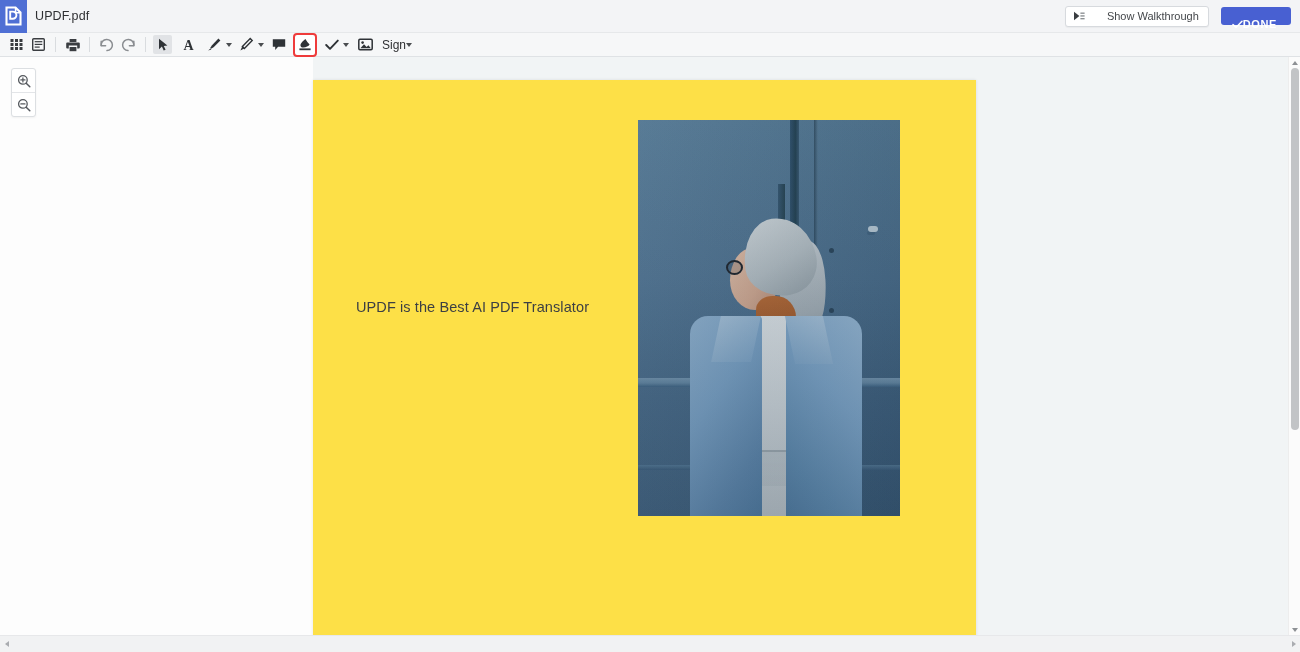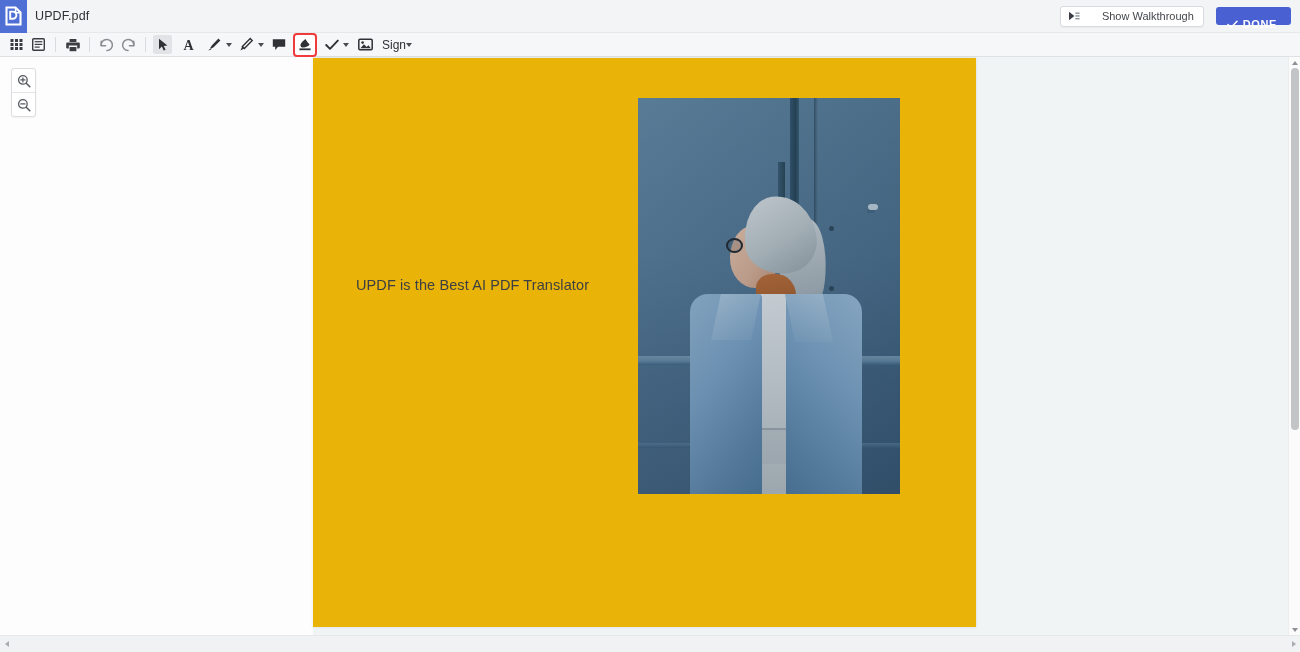--- a/index.html
+++ b/index.html
@@ -34,21 +34,21 @@
   .btn-walkthrough {
     height: 21px; background: #ffffff; border: 1px solid #d7dade;
     border-radius: 3px; display: flex; align-items: center; gap: 22px;
     padding: 0 9px 0 7px; font-size: 11px; color: #44474b;
     box-shadow: 0 1px 1px rgba(0,0,0,.04);
     cursor: pointer; white-space: nowrap;
   }
   .btn-walkthrough .wt-icon { display: flex; align-items: center; }
   .btn-done {
     height: 18px; background: #4860d2; border: none; border-radius: 3px;
-    display: flex; align-items: center; gap: 5px; padding: 16px 14px 0 11px;
+    display: flex; align-items: center; padding: 16px 14px 0 11px;
     font-size: 11px; font-weight: bold; color: #ffffff; letter-spacing: .6px;
     cursor: pointer; white-space: nowrap;
   }
   .btn-done .chk { display: flex; align-items: center; }
 
   
   .toolbar {
     position: absolute; left: 0; top: 33px; width: 1300px; height: 24px;
     background: #f6f7f8;
     border-bottom: 1px solid #dfe2e5;
@@ -133,22 +133,22 @@
     width: 23px; height: 24px; display: flex; align-items: center;
     justify-content: center; cursor: pointer;
   }
   .zoom-btn:first-child { border-bottom: 1px solid #e3e5e8; }
 
   .canvas-area {
     position: absolute; left: 313px; top: 0; width: 975px; height: 578px;
     background: #f1f4f5;
   }
   .pdf-page {
-    position: absolute; left: 0px; top: 1px; width: 663px; height: 569px;
-    background: #eab308;
+    position: absolute; left: 0px; top: 23px; width: 663px; height: 569px;
+    background: #fde047;
     box-shadow: 0 0 3px rgba(0,0,0,.10);
   }
   .pdf-text {
     position: absolute; left: 43px; top: 219px;
     font-size: 14.5px; color: #3c3f43; letter-spacing: .1px;
     white-space: nowrap;
   }
   .pdf-image {
     position: absolute; left: 325px; top: 40px; width: 262px; height: 396px;
     overflow: hidden;

